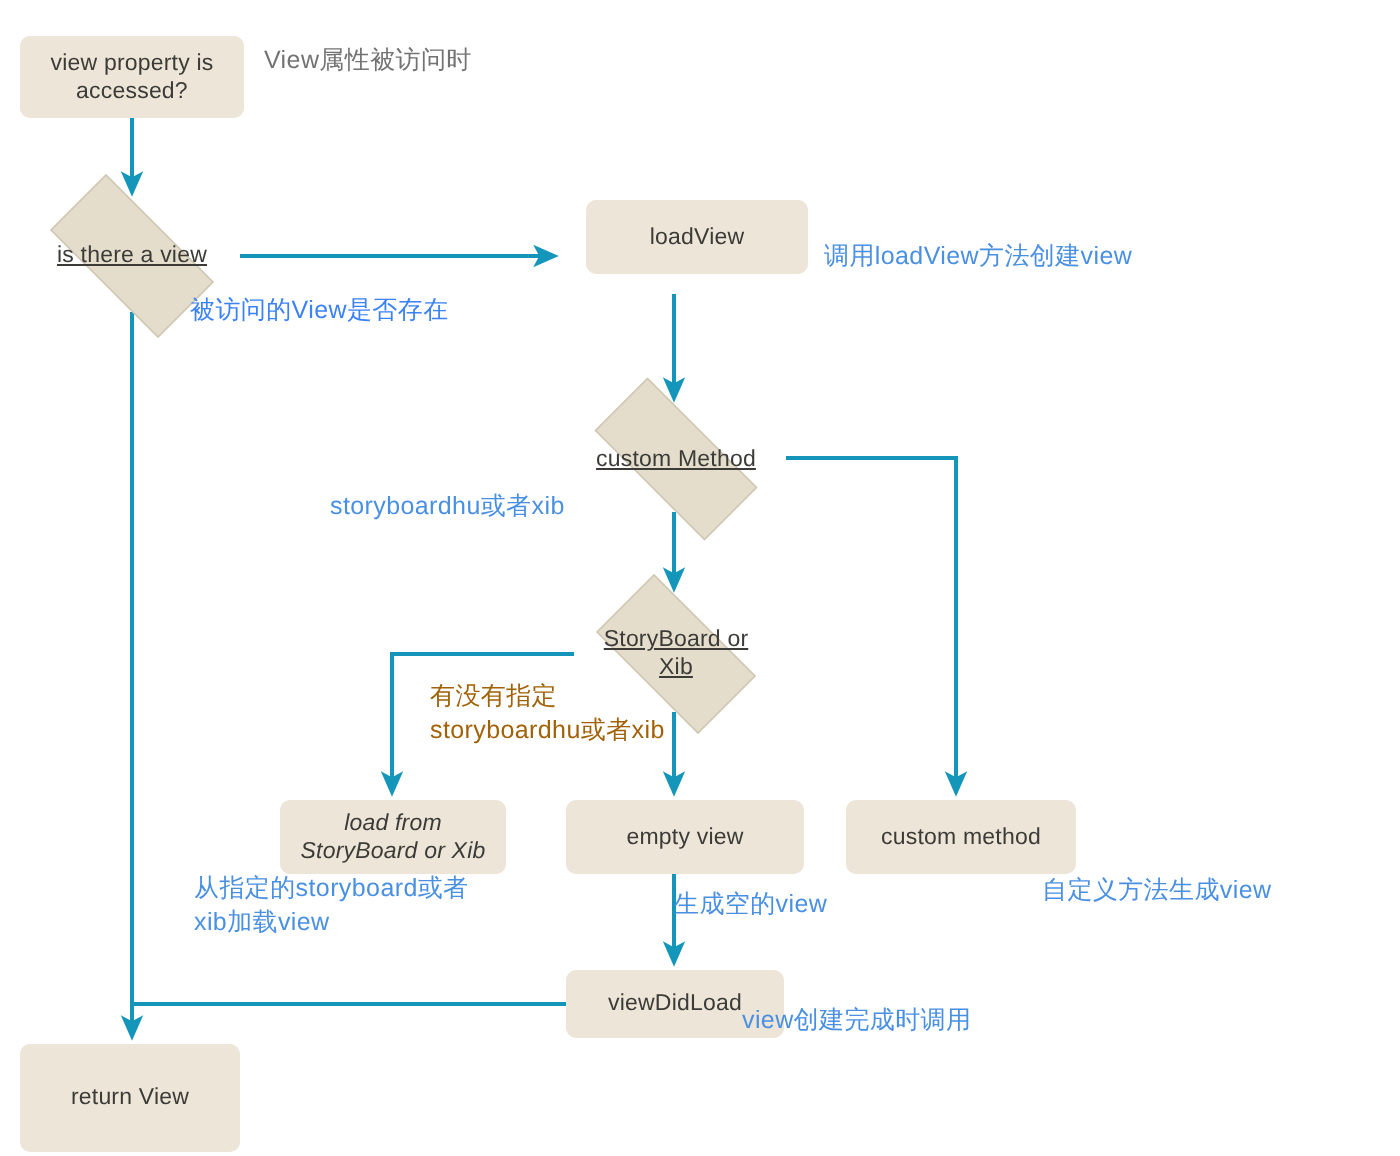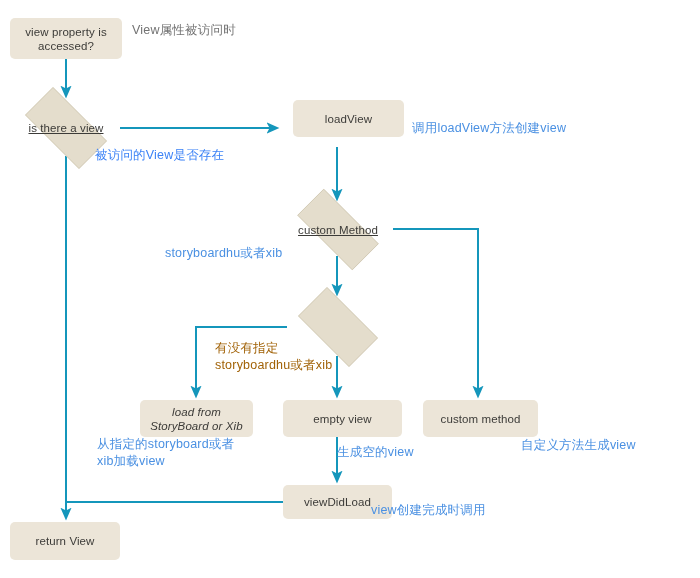--- a/index.html
+++ b/index.html
@@ -110,35 +110,37 @@
       </div>
       <div class="node process" style="left: 281px; top: 100px; width: 111px; height: 37px; margin-left: 12px;">
         <div class="node-label" style="white-space: pre-line;">loadView</div>
       </div>
       <div class="node decision" style="left: 283px; top: 203px; width: 110px; height: 53px;">
         <div class="diamond-shape"></div>
         <div class="node-label" style="white-space: pre-line;">custom Method</div>
       </div>
       <div class="node decision" style="left: 287px; top: 298px; width: 102px; height: 58px;">
         <div class="diamond-shape"></div>
+        <div class="node-label" style="white-space: pre-line;">StoryBoard or
+Xib</div>
       </div>
       <div class="node process" style="left: 140px; top: 400px; width: 113px; height: 37px; font-style: italic;">
         <div class="node-label" style="white-space: pre-line;">load from
 StoryBoard or Xib</div>
       </div>
       <div class="node process" style="left: 283px; top: 400px; width: 119px; height: 37px;">
         <div class="node-label" style="white-space: pre-line;">empty view</div>
       </div>
       <div class="node process" style="left: 423px; top: 400px; width: 115px; height: 37px;">
         <div class="node-label" style="white-space: pre-line;">custom method</div>
       </div>
       <div class="node process" style="left: 283px; top: 485px; width: 109px; height: 34px;">
         <div class="node-label" style="white-space: pre-line;">viewDidLoad</div>
       </div>
-      <div class="node process" style="left: 10px; top: 522px; width: 110px; height: 38px;">
+      <div class="node process" style="left: 10px; top: 522px; width: 110px; height: 54px;">
         <div class="node-label" style="white-space: pre-line;">return View</div>
       </div>
     </div>
   <div id="annot-layer">
       <div class="annot" style="left: 132px; top: 22px; color: #737373;">View属性被访问时</div>
       <div class="annot" style="left: 95px; top: 147px; color: #3b82f6;">被访问的View是否存在</div>
       <div class="annot" style="left: 412px; top: 120px; color: rgb(74, 144, 226);">调用loadView方法创建view</div>
       <div class="annot" style="left: 165px; top: 245px; color: rgb(74, 144, 226);">storyboardhu或者xib</div>
       <div class="annot" style="left: 215px; top: 340px; color: #a16207;">有没有指定
 storyboardhu或者xib</div>

